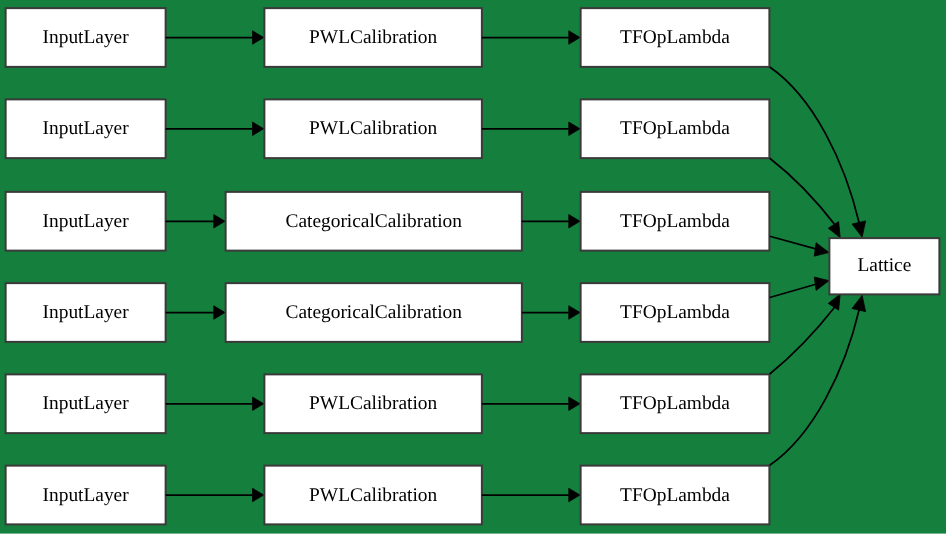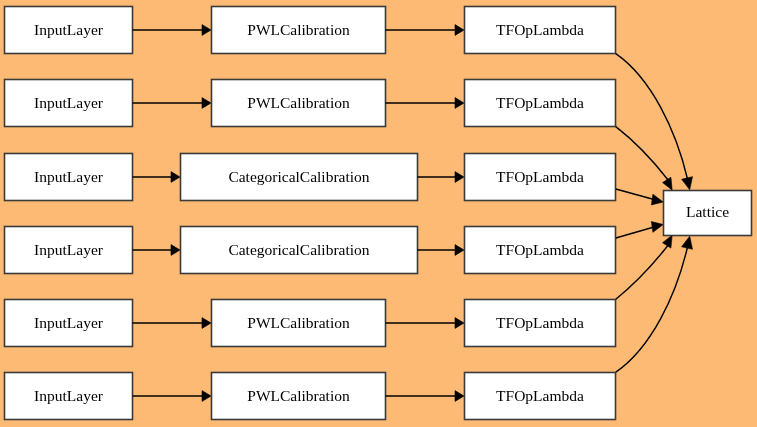--- a/index.html
+++ b/index.html
@@ -10,21 +10,21 @@
   body {
     width: 757px;
     height: 427px;
     font-family: "Liberation Serif", "DejaVu Serif", serif;
     overflow: hidden;
   }
   #graph-root {
     position: relative;
     width: 757px;
     height: 427px;
-    background: #fdba74;
+    background: #15803d;
   }
   svg#graph-canvas {
     display: block;
     width: 757px;
     height: 427px;
   }
   .node-box {
     fill: #ffffff;
     stroke: #3a3a3a;
     stroke-width: 1.6;

